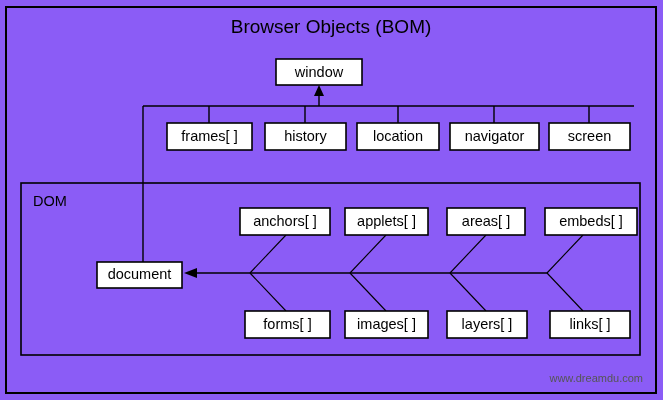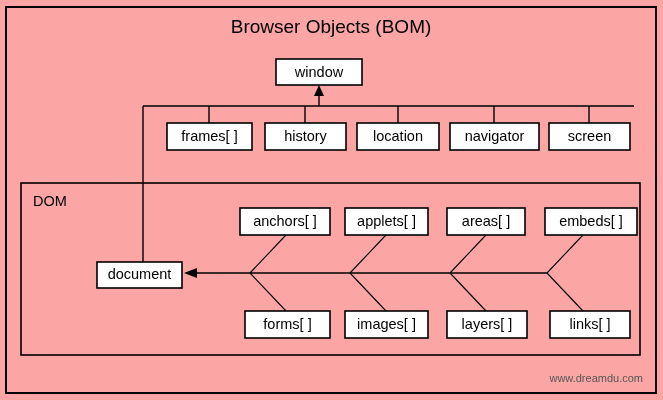--- a/index.html
+++ b/index.html
@@ -7,21 +7,21 @@
     padding: 0;
     background: #ffffff;
   }
   body {
     font-family: "Liberation Sans", sans-serif;
   }
   #canvas {
     position: relative;
     width: 663px;
     height: 400px;
-    background: #fca5a5;
+    background: #8b5cf6;
     overflow: hidden;
   }
   svg.diagram {
     position: absolute;
     left: 0;
     top: 0;
     width: 663px;
     height: 400px;
   }
   .frame-rect {

